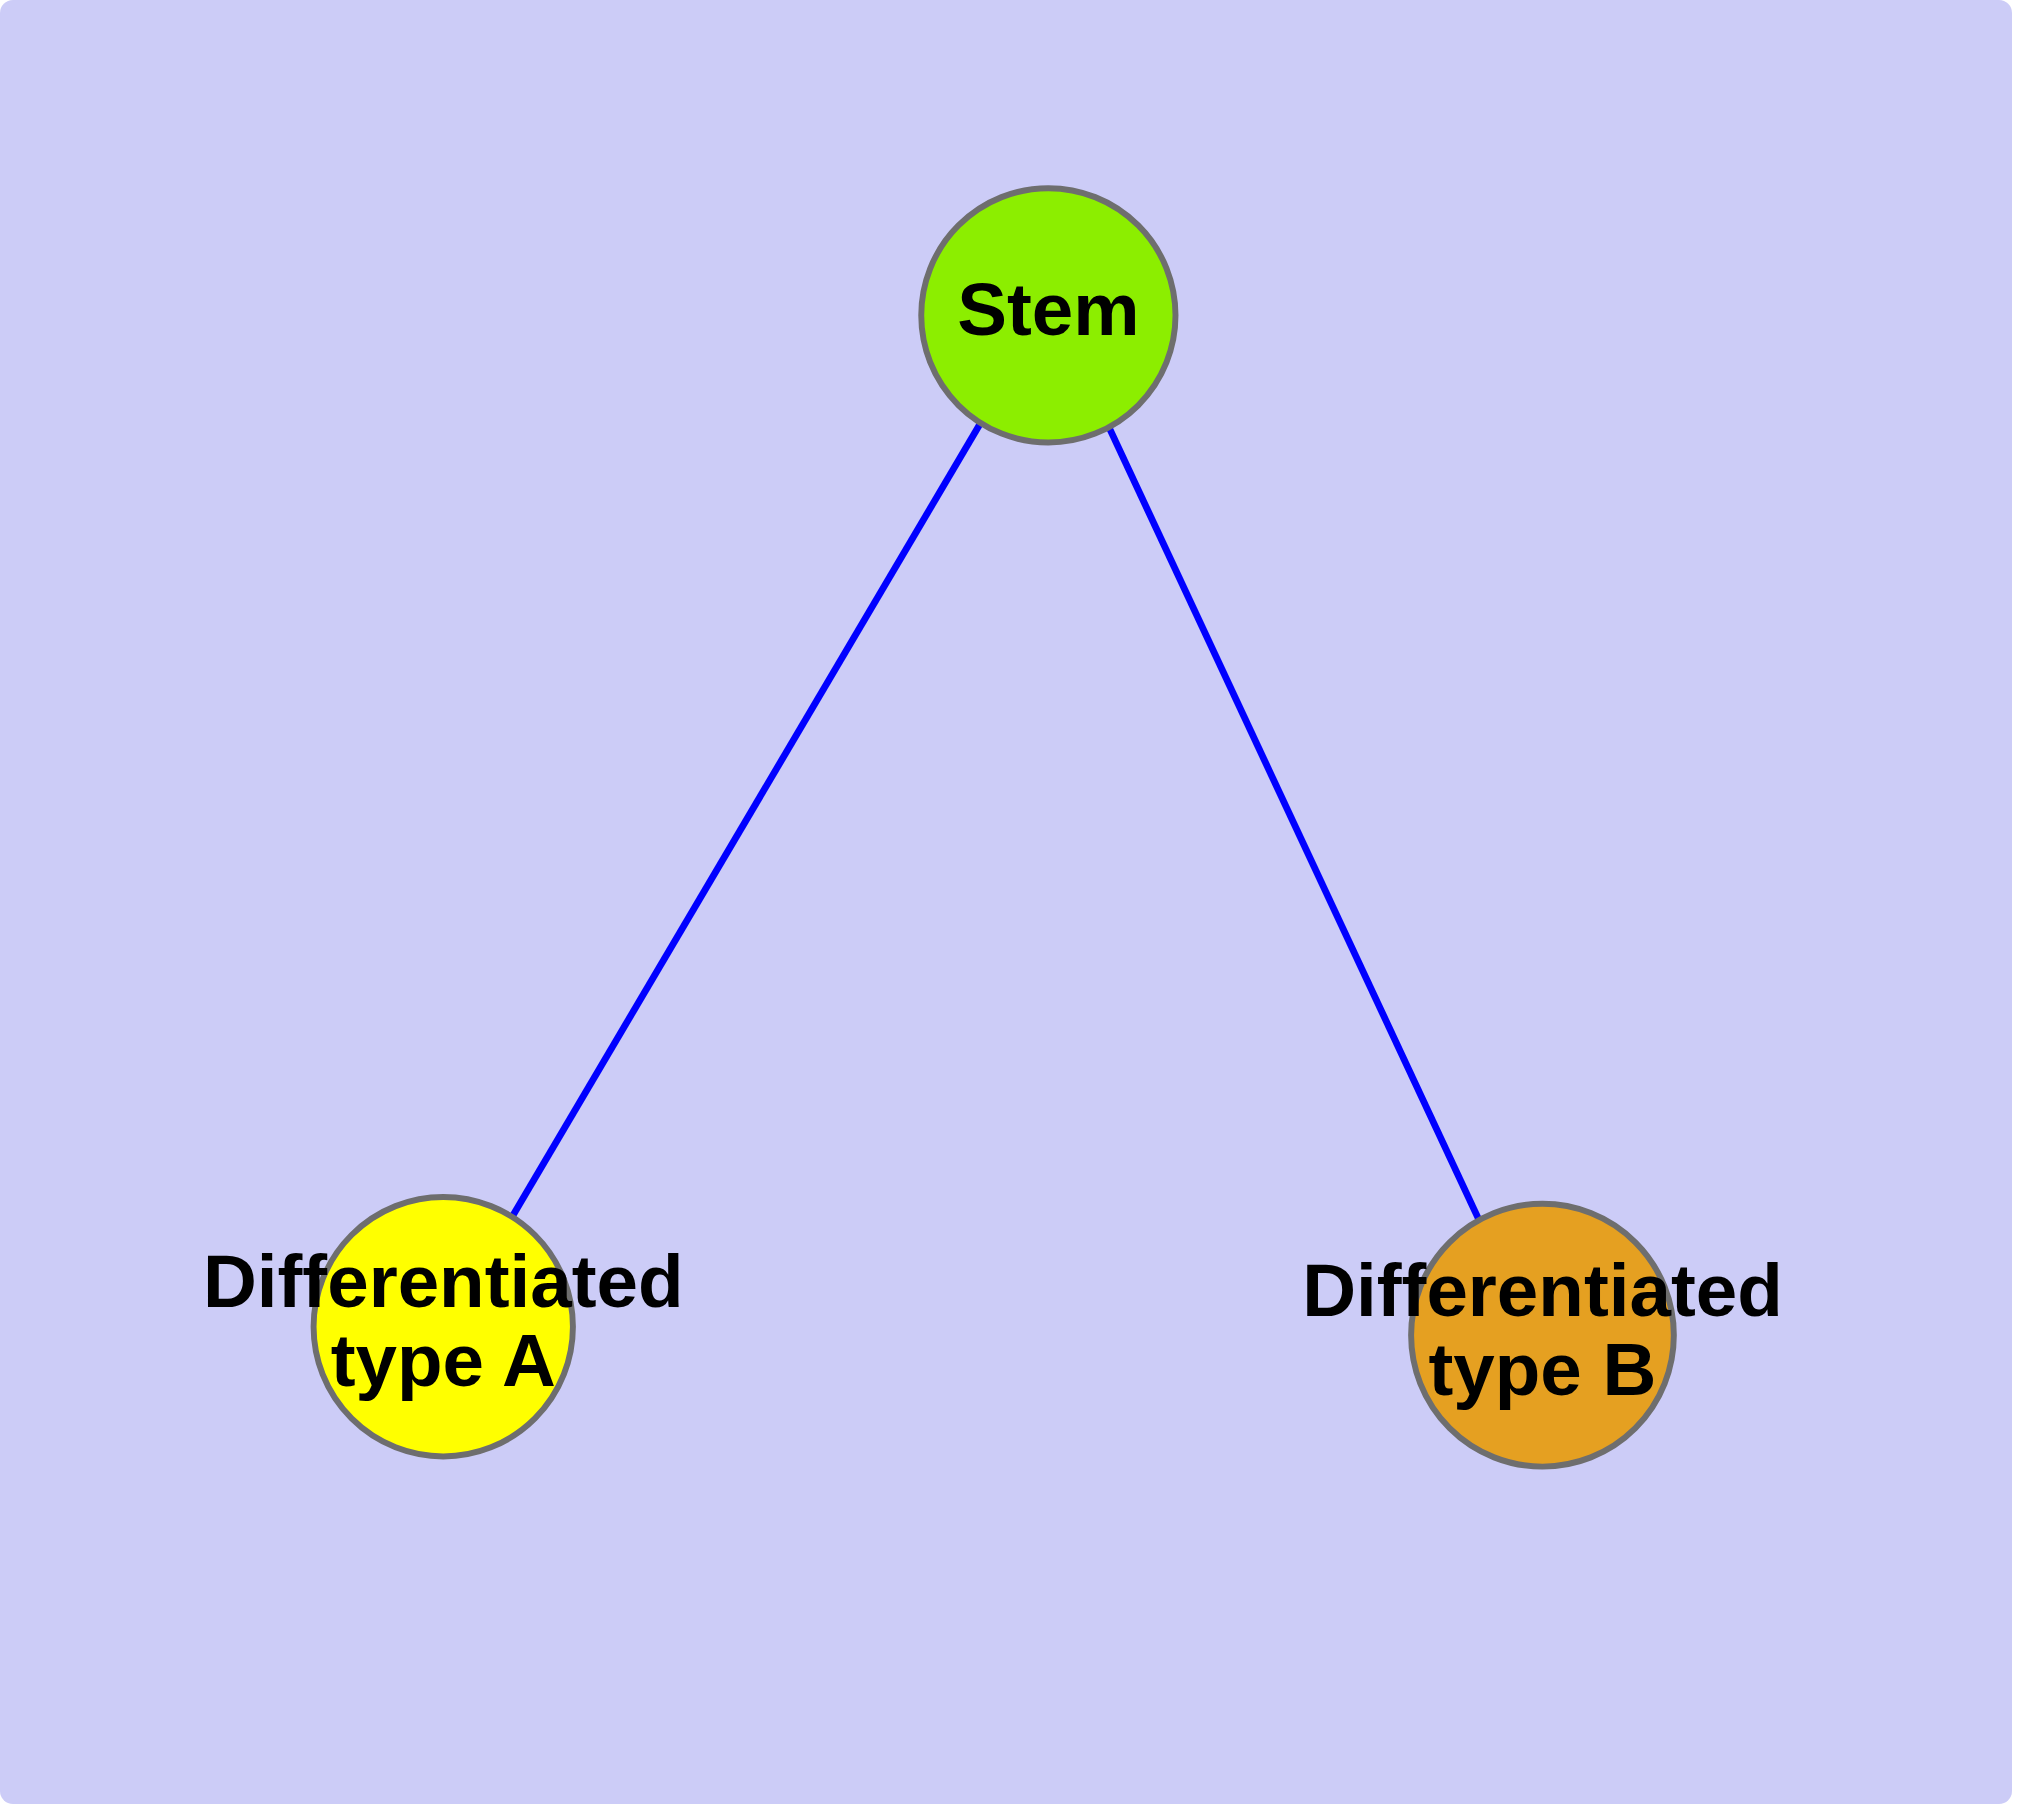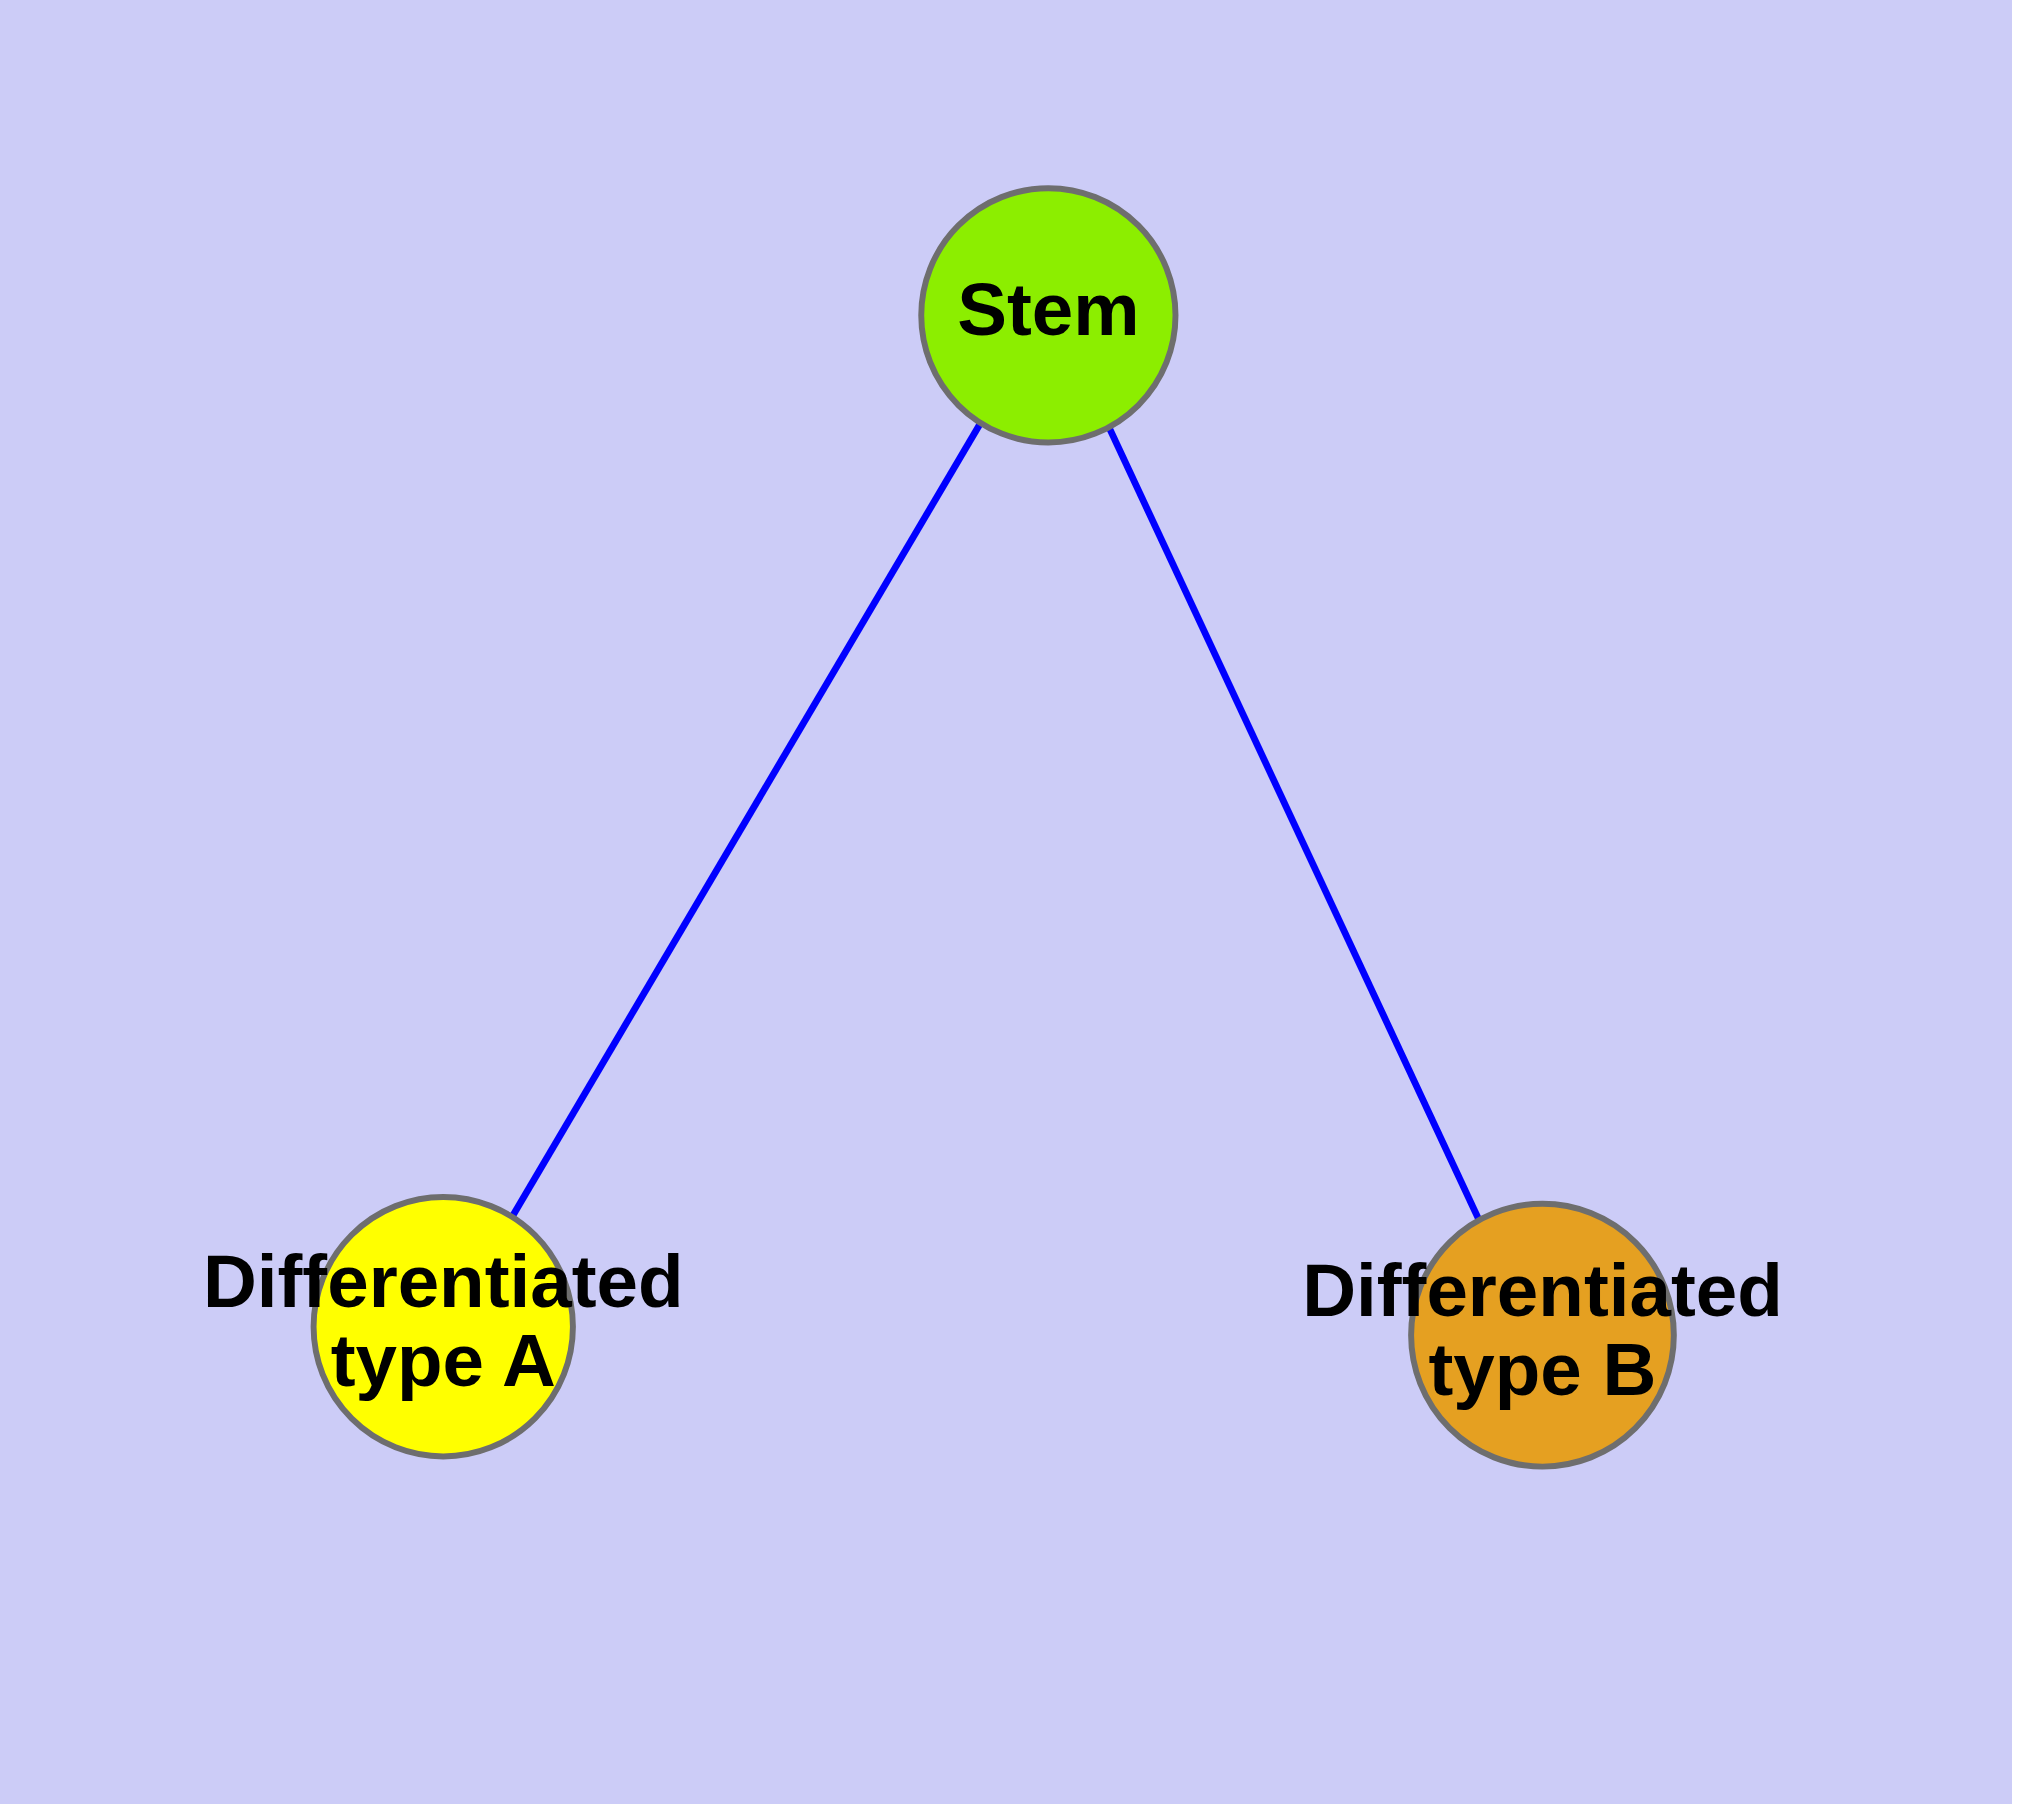--- a/index.html
+++ b/index.html
@@ -16,20 +16,21 @@
     overflow: hidden;
     font-family: "Liberation Sans", sans-serif;
   }
   #plot-area {
     position: absolute;
     left: 0;
     top: 0;
     width: 2012px;
     height: 1804px;
     background: #ccccf7;
+    border-radius: 13px;
   }
   #graph-svg {
     position: absolute;
     left: 0;
     top: 0;
     width: 2012px;
     height: 1804px;
     display: block;
   }
   .node-group { }

